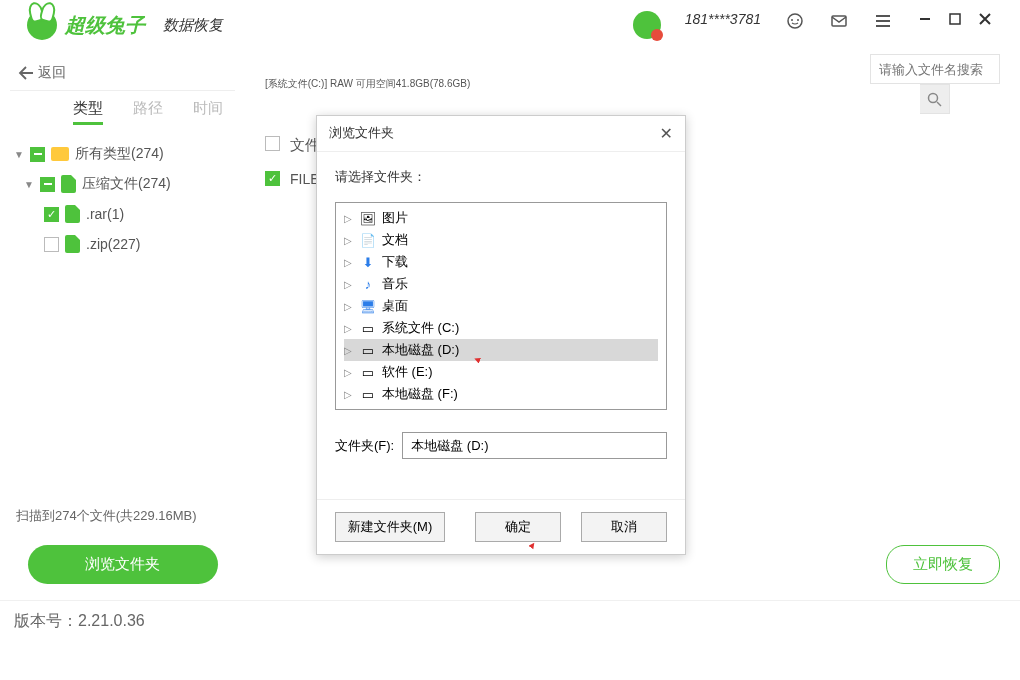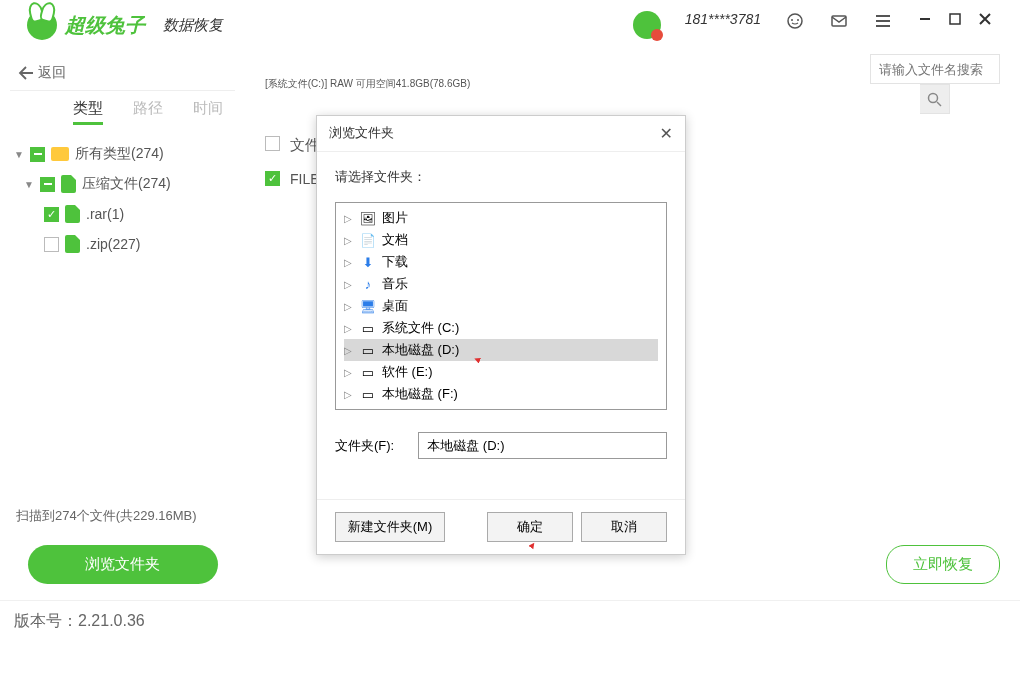--- a/index.html
+++ b/index.html
@@ -52,23 +52,23 @@
 .dialog{position:absolute;left:316px;top:115px;width:370px;height:440px;background:#fff;border:1px solid #ccc;box-shadow:0 2px 10px rgba(0,0,0,.2);display:flex;flex-direction:column;}
 .dlg-title{display:flex;justify-content:space-between;padding:8px 12px;font-size:13px;color:#333;border-bottom:1px solid #eee;}
 .dlg-close{cursor:pointer;color:#555;font-size:16px;}
 .dlg-body{padding:16px 18px 10px;flex:1;display:flex;flex-direction:column;}
 .dlg-prompt{font-size:13px;color:#333;margin-bottom:16px;}
 .dlg-tree{border:1px solid #999;height:208px;overflow-y:scroll;padding:4px 8px;font-size:13px;}
 .dt-item{display:flex;align-items:center;gap:6px;padding:2px 0;cursor:pointer;}
 .dt-item.selected{background:#d8d8d8;}
 .dt-caret{color:#888;font-size:10px;width:10px;}
 .dt-ic{width:16px;height:14px;display:inline-flex;align-items:center;justify-content:center;}
-.dlg-field{display:flex;align-items:center;gap:24px;margin-top:22px;font-size:13px;}
+.dlg-field{display:flex;align-items:center;gap:8px;margin-top:22px;font-size:13px;}
 .dlg-input{flex:1;border:1px solid #999;padding:5px 8px;font-size:13px;}
-.dlg-btns{display:flex;gap:8px;padding:12px 18px;justify-content:flex-end;border-top:1px solid #eee;}
+.dlg-btns{display:flex;gap:20px;padding:12px 18px;justify-content:flex-end;border-top:1px solid #eee;}
 .dlg-btn{border:1px solid #aaa;background:#f3f3f3;padding:5px 0;font-size:13px;cursor:pointer;width:86px;text-align:center;}
 .dlg-btn.left{margin-right:auto;width:110px;}
 .arrow{position:absolute;pointer-events:none;}
 .arrow1{left:472px;top:354px;width:80px;height:30px;}
 .arrow2{left:470px;top:540px;width:70px;height:60px;}
 </style>
 </head>
 <body>
 
 <div class="header">

